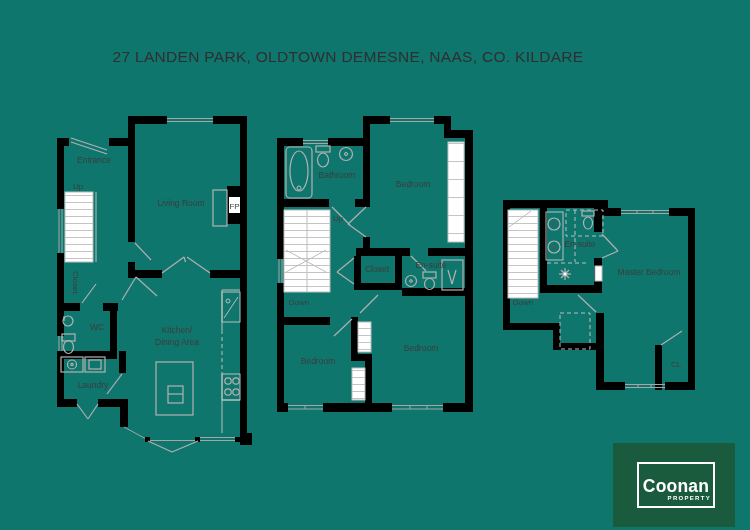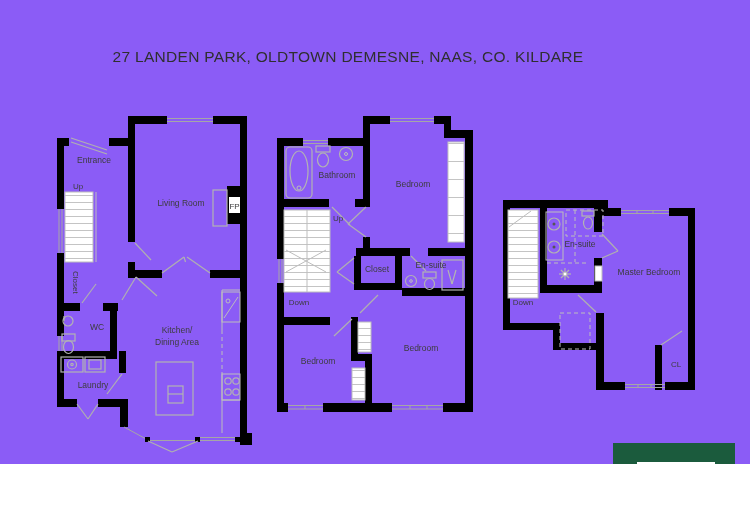--- a/index.html
+++ b/index.html
@@ -1,16 +1,16 @@
 <!DOCTYPE html>
 <html><head>
 <meta charset="utf-8">
 <style>
   html,body{margin:0;padding:0;background:#ffffff;}
-  .page{width:750px;height:464px;position:relative;background:#8b5cf6;overflow:hidden;
+  .page{width:750px;height:530px;position:relative;background:#0f766e;overflow:hidden;
         font-family:"Liberation Sans","DejaVu Sans",sans-serif;}
   svg{display:block;}
   text{font-family:"Liberation Sans","DejaVu Sans",sans-serif;}
   .room-label{font-size:8.5px;fill:#3c3c3c;}
   .small-label{font-size:8px;fill:#3c3c3c;}
   .title-text{font-size:15.5px;fill:#2f2f2f;letter-spacing:.3px;}
   .wall{fill:#000000;}
   .fixture{fill:none;stroke:#b3b3b3;stroke-width:1.2;}
   .fixture-thin{fill:none;stroke:#bdbdbd;stroke-width:1;}
   .door{stroke:#b0b0b0;stroke-width:1.2;fill:none;}

